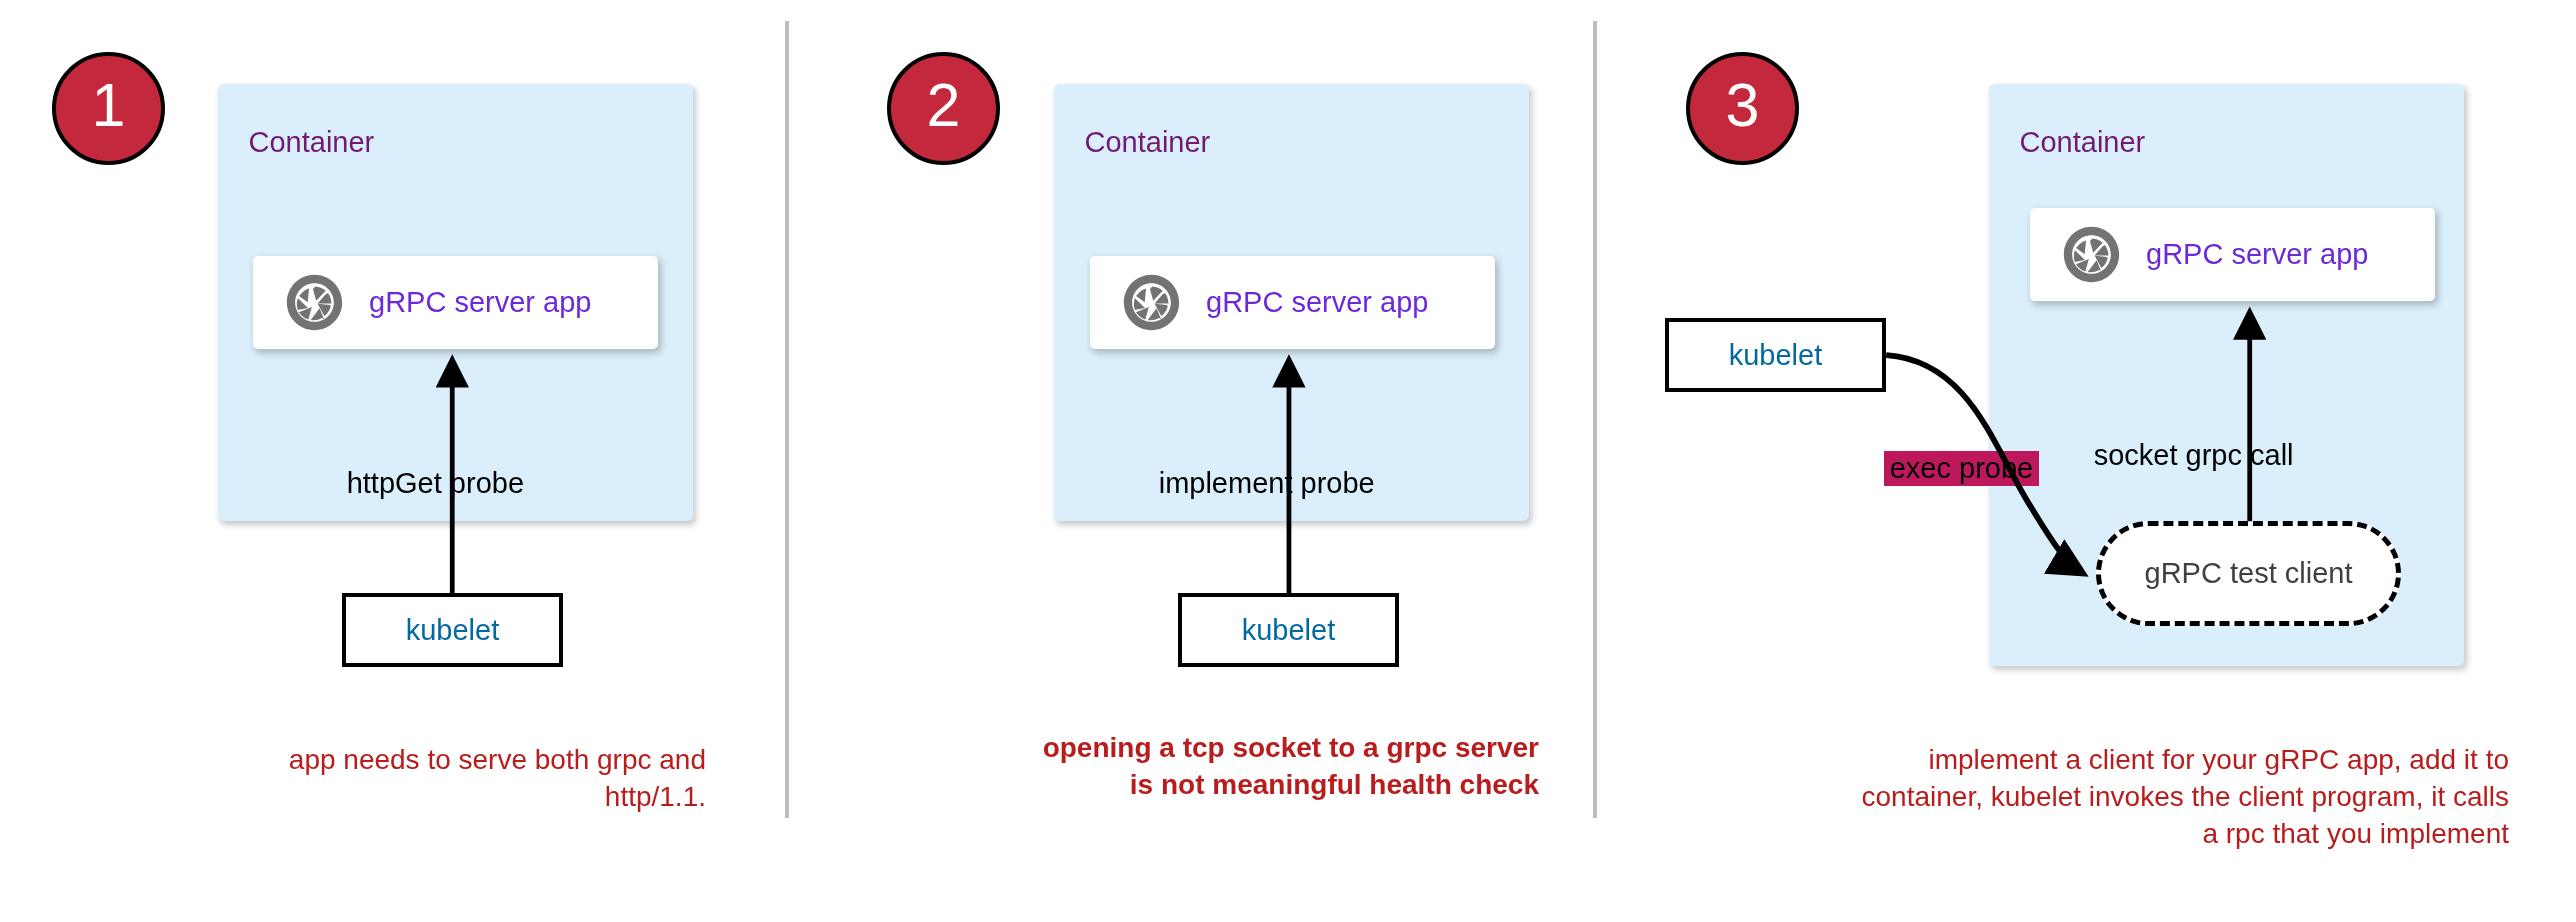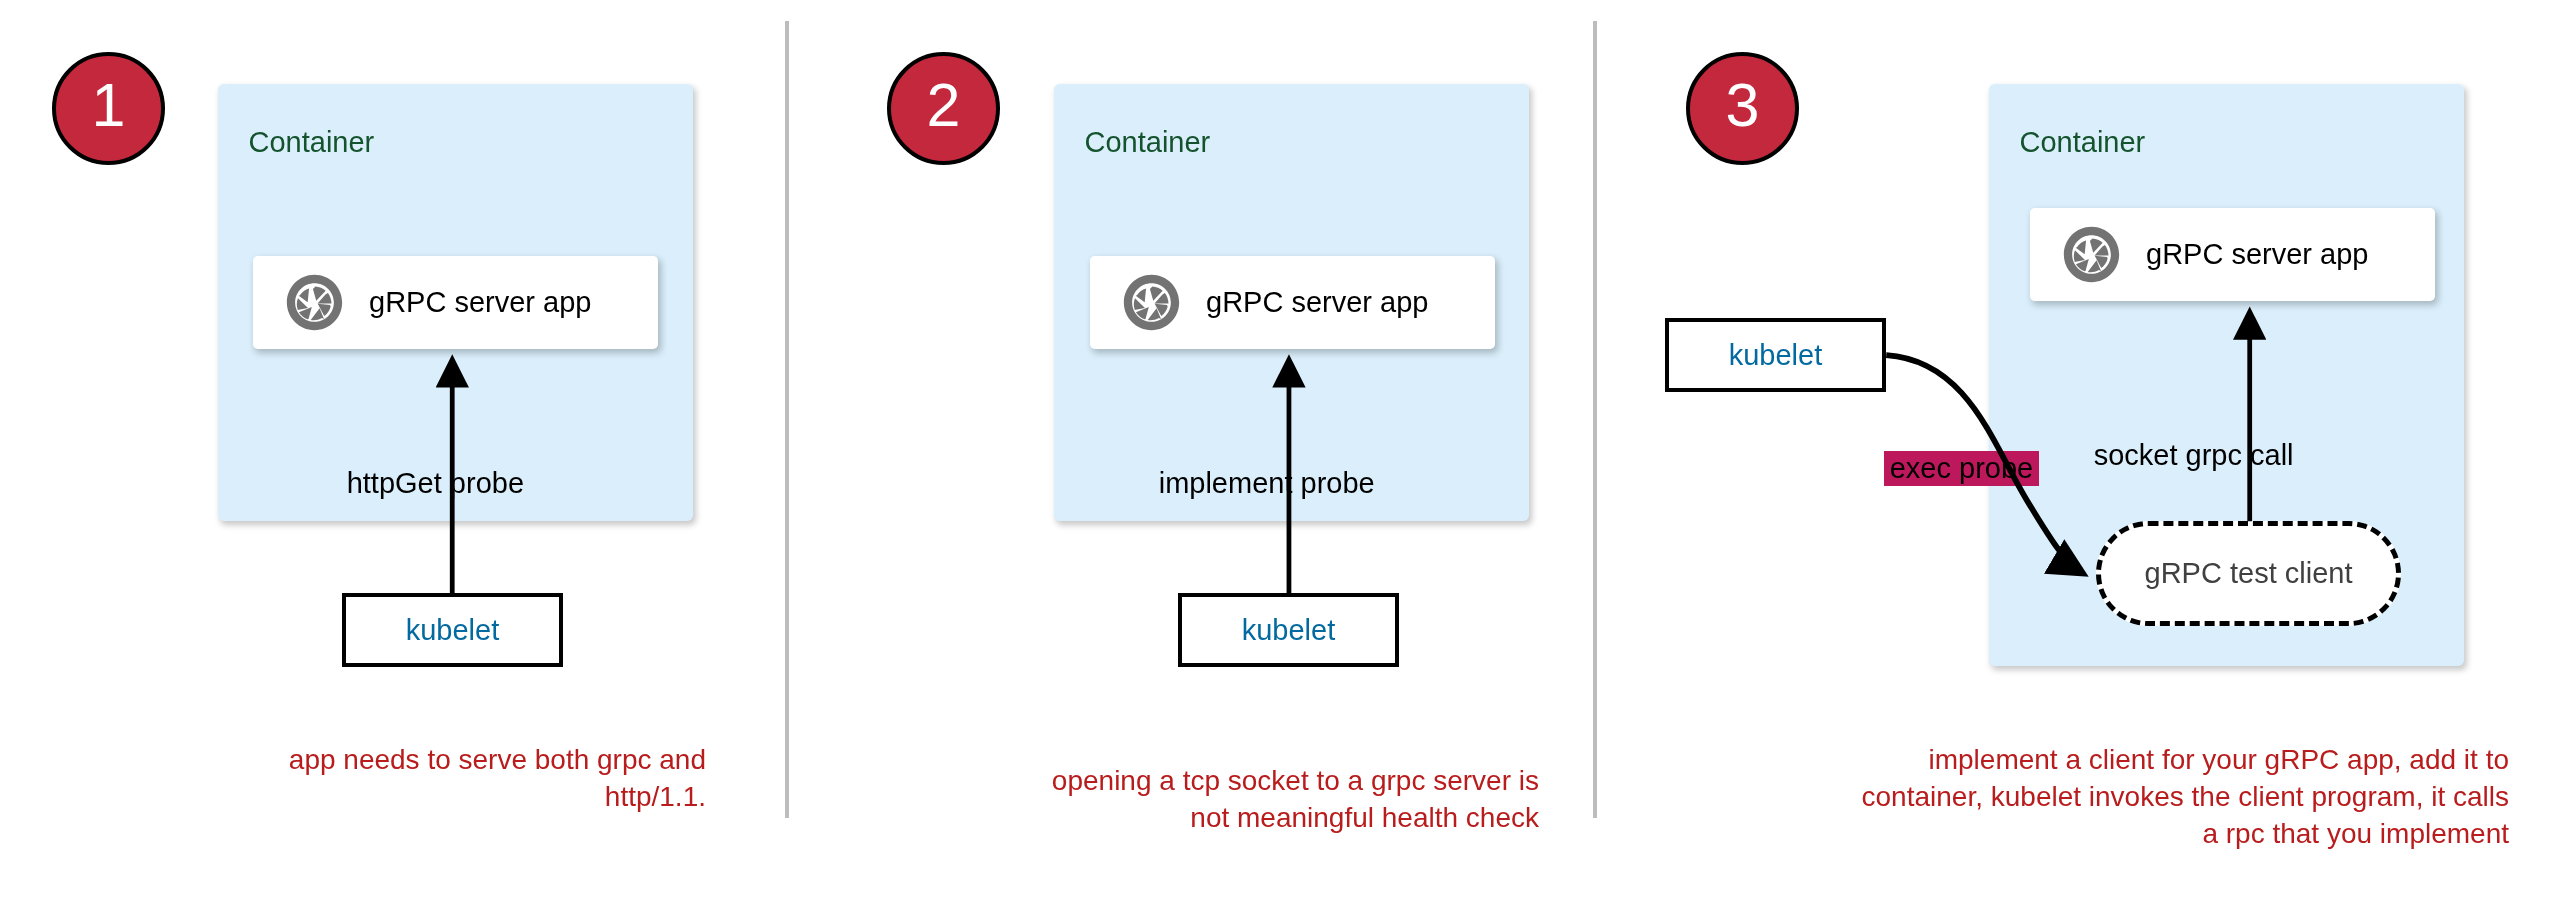--- a/index.html
+++ b/index.html
@@ -59,21 +59,21 @@
     background: #daeffb;
     border-radius: 5.7px;
     box-sizing: border-box;
     box-shadow: 2.9px 3.8px 6.7px rgba(0,0,0,0.22);
   }
   .container-label {
     position: absolute;
     left: 30.5px;
     top: 42px;
     font-size: 29px;
-    color: #14532d;
+    color: #701a75;
     white-space: nowrap;
   }
 
   
   .app-card {
     position: absolute;
     background: #ffffff;
     border-radius: 4.8px;
     box-sizing: border-box;
     display: flex;
@@ -84,21 +84,21 @@
     flex: 0 0 auto;
     margin-left: 32px;
     width: 59px;
     height: 59px;
     display: block;
   }
   .app-card .app-label {
     margin-left: 25px;
     font-size: 29px;
     white-space: nowrap;
-    color: #000000;
+    color: #6d28d9;
   }
 
   
   .kubelet-box {
     position: absolute;
     background: #ffffff;
     border: 4.8px solid #000000;
     box-sizing: border-box;
     display: flex;
     align-items: center;
@@ -223,21 +223,21 @@
   </div>
 
   <div class="edge-label on-blue" style="left:1153px; top:466px;">
     <b>implement</b><span> probe</span>
   </div>
 
   <div class="kubelet-box" style="left:1178px; top:593px; width:221px; height:74px;">
     <span>kubelet</span>
   </div>
 
-  <div class="caption" style="left:1038px; top:748px; width:501px;">opening a tcp socket to a grpc server is not meaningful health check</div>
+  <div class="caption" style="left:1038px; top:715px; width:501px;font-weight:bold;">opening a tcp socket to a grpc server is not meaningful health check</div>
 
   <div class="step-badge" style="left:1686px; top:52px;">
     <span>3</span>
   </div>
 
   <div class="container-box" style="left:1989px; top:84px; width:475px; height:582px;">
     <div class="container-label">Container</div>
   </div>
 
   <div class="app-card" style="left:2030px; top:208px; width:405px; height:93px;">

